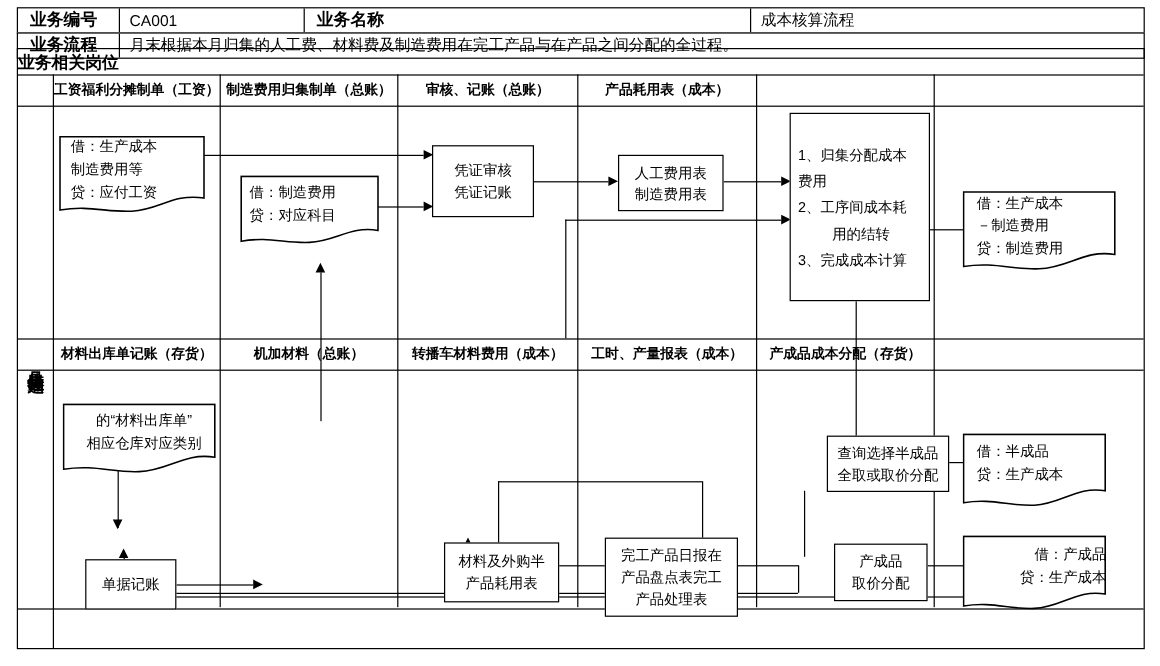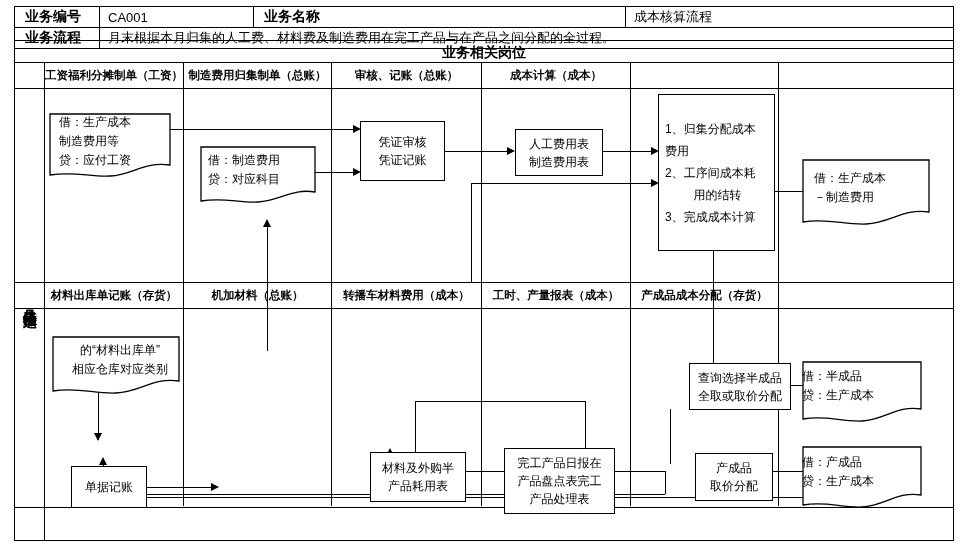--- a/index.html
+++ b/index.html
@@ -11,21 +11,21 @@
   .hdr-cell{position:absolute;top:0;bottom:0;display:flex;align-items:center;box-sizing:border-box;}
   .hdr-lbl{font-weight:bold;font-size:14px;padding-left:10px;}
   .hdr-val{font-size:13px;padding-left:8px;}
   .vline{position:absolute;top:0;bottom:0;width:1px;background:#000;}
 
   
   #grid{position:absolute;left:14px;top:40px;width:940px;height:501px;box-sizing:border-box;border:1px solid #000;}
   .gl-v{position:absolute;top:0;bottom:0;width:1px;background:#000;}
   .gl-h{position:absolute;left:0;right:0;height:1px;background:#000;}
 
-  .band-title{position:absolute;left:0;right:0;text-align:center;font-weight:bold;font-size:14px;}
+  .band-title{position:absolute;left:0;right:0;font-weight:bold;font-size:14px;}
   .colhdr{position:absolute;text-align:center;font-weight:bold;font-size:11.5px;line-height:13px;
           display:flex;align-items:center;justify-content:center;}
 
   .sidelabel{position:absolute;left:0;width:30px;display:flex;align-items:center;justify-content:center;}
   .sidelabel span{font-weight:bold;font-size:14px;line-height:17px;writing-mode:vertical-rl;
                   text-orientation:upright;letter-spacing:1px;}
 
   
   .node{position:absolute;box-sizing:border-box;border:1px solid #000;background:#fff;
         display:flex;flex-direction:column;align-items:center;justify-content:center;
@@ -83,21 +83,21 @@
 
     <div class="band-title" style="top:3px;">业务相关岗位</div>
 
     <div class="sidelabel" style="top:21px;bottom:0;">
       <span>具体岗位描述</span>
     </div>
 
     <div class="colhdr" style="left:30px;top:22px;width:138px;height:25px;">工资福利分摊制单（工资）</div>
     <div class="colhdr" style="left:169px;top:22px;width:147px;height:25px;">制造费用归集制单（总账）</div>
     <div class="colhdr" style="left:317px;top:22px;width:149px;height:25px;">审核、记账（总账）</div>
-    <div class="colhdr" style="left:467px;top:22px;width:148px;height:25px;">成本计算（成本）</div>
+    <div class="colhdr" style="left:467px;top:22px;width:148px;height:25px;">产品耗用表（成本）</div>
 
     <div class="colhdr" style="left:169px;top:242px;width:147px;height:25px;">机加材料（总账）</div>
     <div class="colhdr" style="left:30px;top:242px;width:138px;height:25px;">材料出库单记账（存货）</div>
     <div class="colhdr" style="left:317px;top:242px;width:149px;height:25px;">转播车材料费用（成本）</div>
     <div class="colhdr" style="left:467px;top:242px;width:148px;height:25px;">工时、产量报表（成本）</div>
     <div class="colhdr" style="left:616px;top:242px;width:147px;height:25px;">产成品成本分配（存货）</div>
     <div class="colhdr" style="left:764px;top:242px;width:174px;height:25px;"></div>
 
     <div class="ln-h" style="left:155px;top:88px;width:183px;"></div>
     <div class="ar ar-r" style="left:338px;top:84px;"></div>
@@ -163,20 +163,21 @@
       <div class="ln">3、完成成本计算</div>
     </div>
 
     <div class="doc" style="left:787px;top:118px;width:128px;height:72px;">
       <svg width="128" height="72" viewBox="0 0 128 72">
         <path d="M1,1 L127,1 L127,53 C101,49 89,64 64,65 C42,66 27,59 1,63 Z" fill="#fff" stroke="#000" stroke-width="1.3"></path>
       </svg>
       <div class="txt" style="height:58px;padding-left:12px;">
         <div class="ln">借：生产成本</div>
         <div class="ln">   －制造费用</div>
+        <div class="ln">  贷：制造费用</div>
       </div>
     </div>
 
     <div class="ln-v" style="left:83px;top:350px;height:49px;"></div>
     <div class="ar ar-d" style="left:79px;top:392px;"></div>
 
     <div class="ln-h" style="left:132px;top:446px;width:64px;"></div>
     <div class="ar ar-r" style="left:196px;top:442px;"></div>
 
     <div class="ln-v" style="left:400px;top:360px;height:52px;"></div>
@@ -235,30 +236,30 @@
 
     <div class="node" style="left:680px;top:412px;width:78px;height:48px;">
       <div class="ln">产成品</div>
       <div class="ln">取价分配</div>
     </div>
 
     <div class="doc" style="left:787px;top:320px;width:120px;height:66px;">
       <svg width="120" height="66" viewBox="0 0 120 66">
         <path d="M1,1 L119,1 L119,48 C95,44 83,59 60,60 C39,61 25,54 1,58 Z" fill="#fff" stroke="#000" stroke-width="1.3"></path>
       </svg>
-      <div class="txt" style="height:50px;padding-left:0;">
+      <div class="txt" style="height:50px;padding-left:12px;">
         <div class="ln">借：半成品</div>
         <div class="ln">  贷：生产成本</div>
       </div>
     </div>
 
     <div class="doc" style="left:787px;top:405px;width:120px;height:68px;">
       <svg width="120" height="68" viewBox="0 0 120 68">
         <path d="M1,1 L119,1 L119,49 C95,45 83,60 60,61 C39,62 25,55 1,59 Z" fill="#fff" stroke="#000" stroke-width="1.3"></path>
       </svg>
-      <div class="txt" style="height:51px;">
+      <div class="txt" style="height:51px;padding-left:12px;align-items:flex-end;">
         <div class="ln">借：产成品</div>
         <div class="ln">  贷：生产成本</div>
       </div>
     </div>
 
   </div>
 </div>
 
 </body></html>

